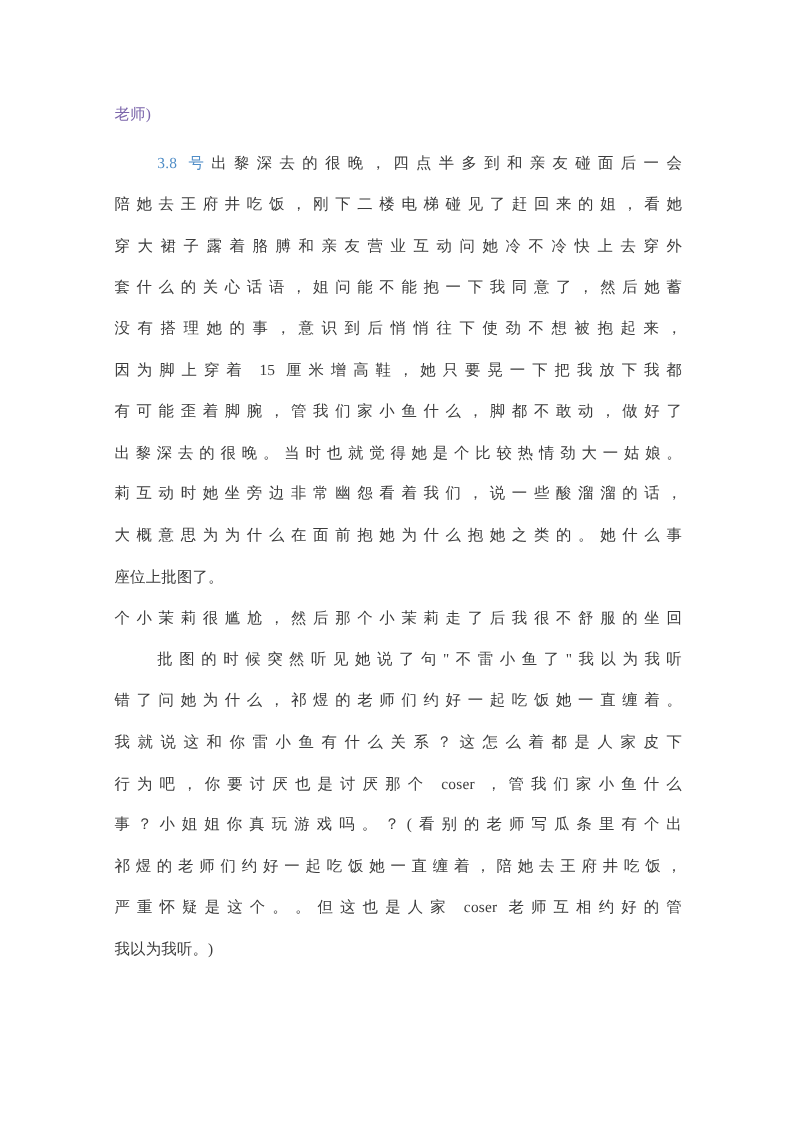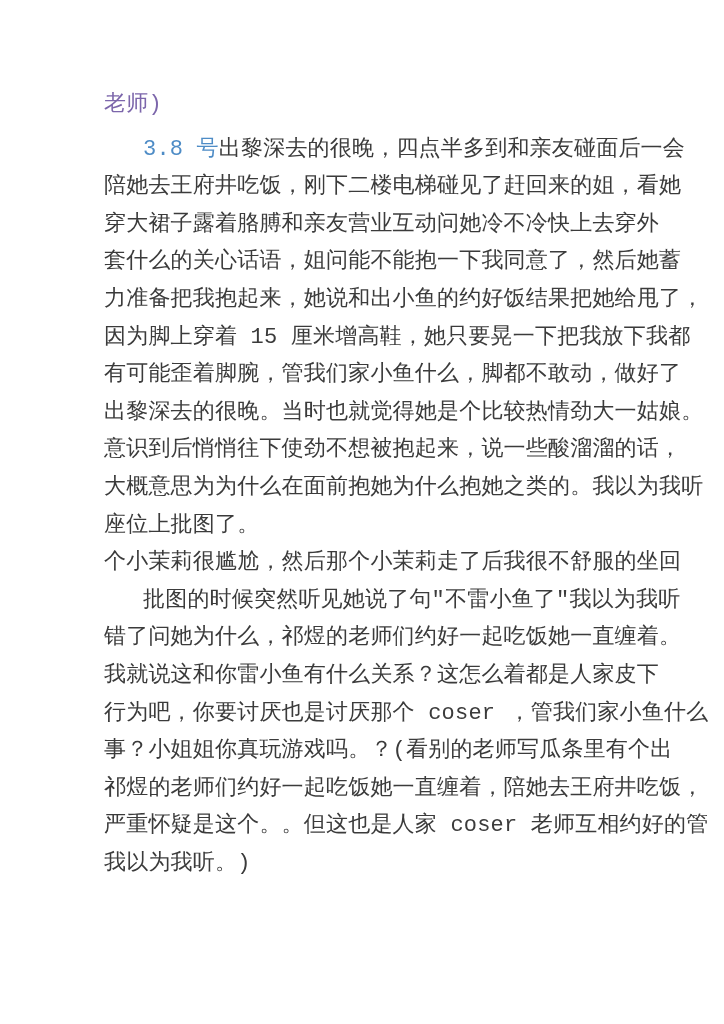--- a/index.html
+++ b/index.html
@@ -17,22 +17,22 @@
     position: relative;
     width: 724px;
     height: 1024px;
     margin: 0 auto;
     background: var(--bg);
     box-sizing: border-box;
     padding: 86px 104px 0 104px;
     overflow: hidden;
   }
   .content {
-    font-family: Liberation Mono, monospace;
-    font-size: 22px;
+    font-family: Liberation Serif, serif;
+    font-size: 14px;
     color: var(--text);
     letter-spacing: 0.2px;
   }
   .line {
     height: 37.6px;
     line-height: 37.6px;
     text-align: justify;
     text-align-last: justify;
     white-space: nowrap;
   }
@@ -55,27 +55,27 @@
 <div class="page">
   <div class="content">
 
     <div class="line left purple para-gap">老师)</div>
 
     <div class="line indent"><span class="blue">3.8 号</span><span>出黎深去的很晚，四点半多到和亲友碰面后一会</span></div>
 
     <div class="line">陪她去王府井吃饭，刚下二楼电梯碰见了赶回来的姐，看她</div>
     <div class="line">穿大裙子露着胳膊和亲友营业互动问她冷不冷快上去穿外</div>
     <div class="line">套什么的关心话语，姐问能不能抱一下我同意了，然后她蓄</div>
-    <div class="line">力准备把我抱起来，她说和出小鱼的约好饭结果把她给甩了，</div>
+    <div class="line">没有搭理她的事，意识到后悄悄往下使劲不想被抱起来，</div>
     <div class="line">因为脚上穿着 15 厘米增高鞋，她只要晃一下把我放下我都</div>
     <div class="line">有可能歪着脚腕，管我们家小鱼什么，脚都不敢动，做好了</div>
     <div class="line">出黎深去的很晚。当时也就觉得她是个比较热情劲大一姑娘。</div>
 
-    <div class="line">意识到后悄悄往下使劲不想被抱起来，说一些酸溜溜的话，</div>
-    <div class="line">大概意思为为什么在面前抱她为什么抱她之类的。我以为我听</div>
+    <div class="line">莉互动时她坐旁边非常幽怨看着我们，说一些酸溜溜的话，</div>
+    <div class="line">大概意思为为什么在面前抱她为什么抱她之类的。她什么事</div>
     <div class="line left">座位上批图了。</div>
     <div class="line">个小茉莉很尴尬，然后那个小茉莉走了后我很不舒服的坐回</div>
 
     <div class="line indent">批图的时候突然听见她说了句"不雷小鱼了"我以为我听</div>
     <div class="line">错了问她为什么，祁煜的老师们约好一起吃饭她一直缠着。</div>
     <div class="line">我就说这和你雷小鱼有什么关系？这怎么着都是人家皮下</div>
     <div class="line">行为吧，你要讨厌也是讨厌那个 coser ，管我们家小鱼什么</div>
     <div class="line">事？小姐姐你真玩游戏吗。？(看别的老师写瓜条里有个出</div>
     <div class="line">祁煜的老师们约好一起吃饭她一直缠着，陪她去王府井吃饭，</div>
     <div class="line">严重怀疑是这个。。但这也是人家 coser 老师互相约好的管</div>

